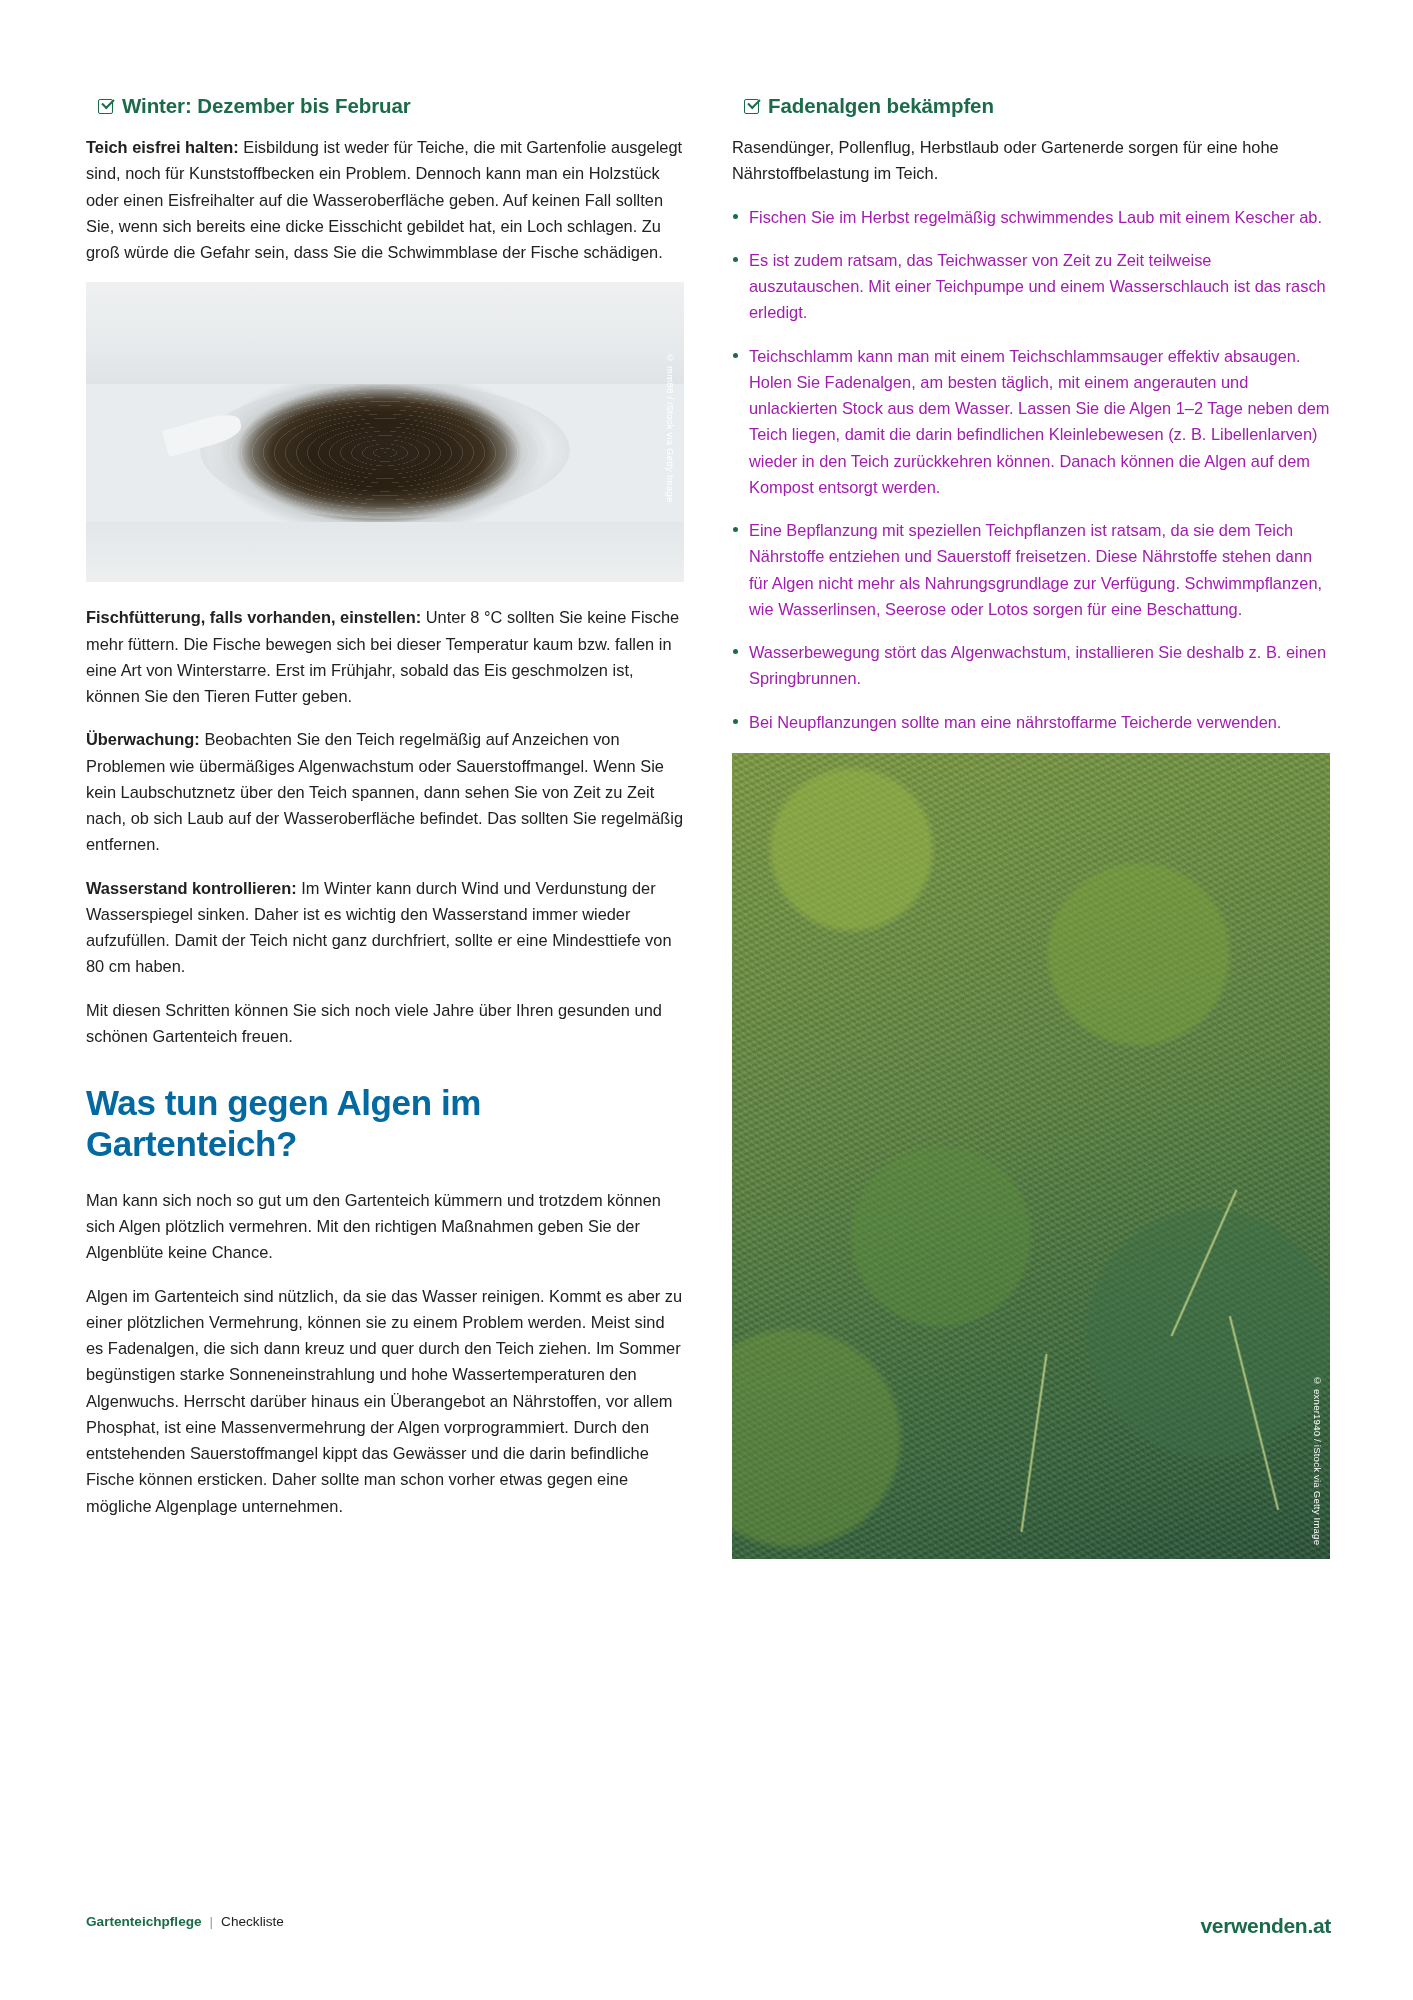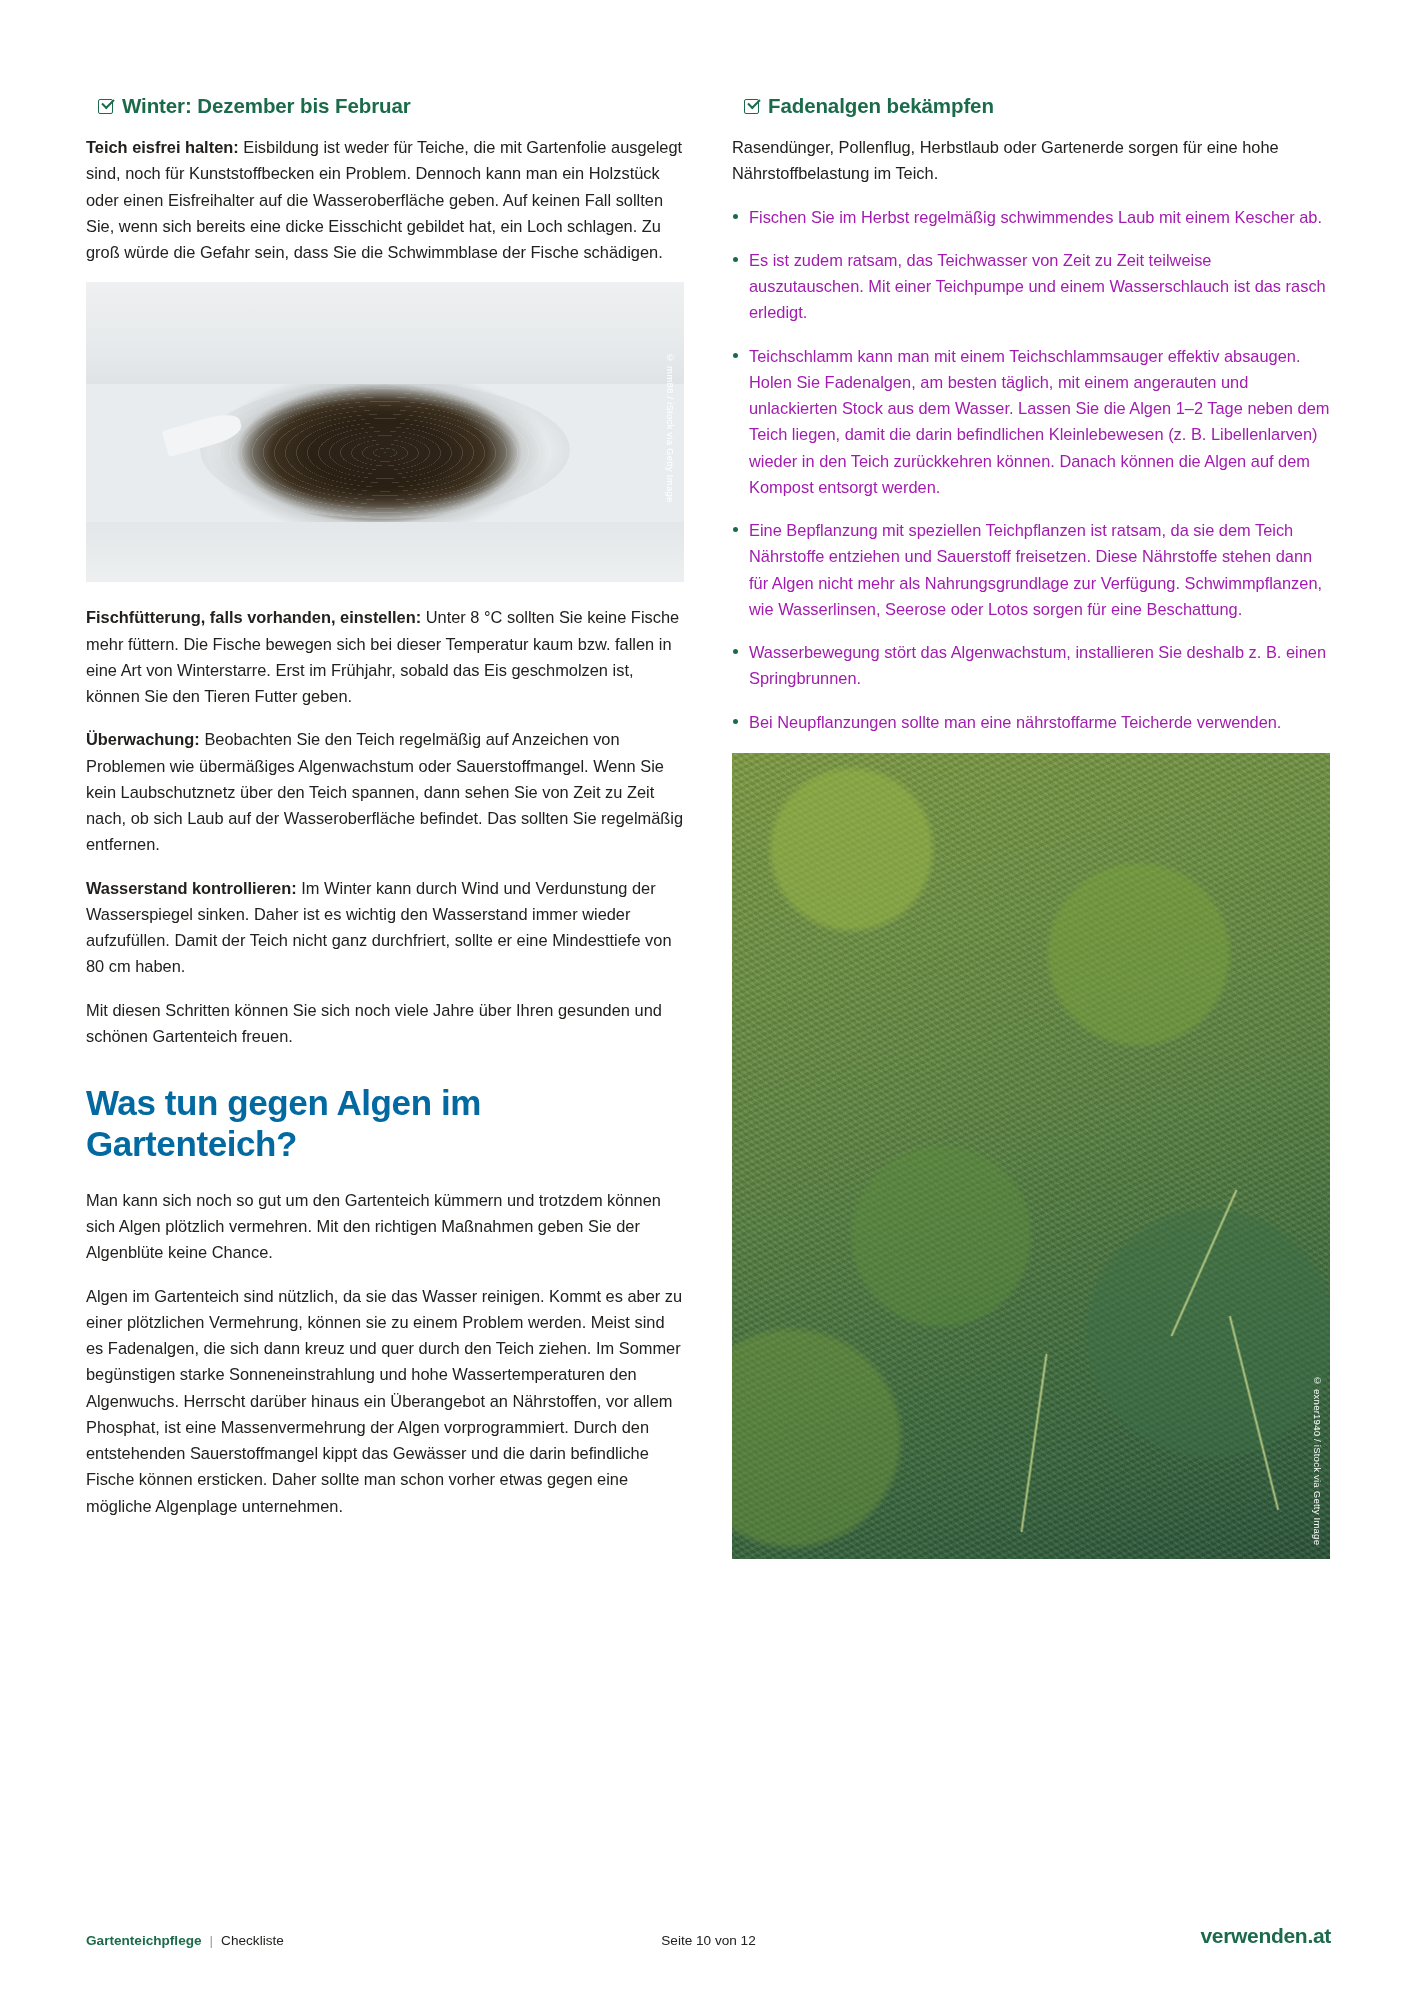--- a/index.html
+++ b/index.html
@@ -193,21 +193,21 @@
   .intro-block { margin-bottom: 22px; }
 
   footer.page-footer {
     position: absolute;
     left: 86px;
     right: 82px;
     bottom: 52px;
     height: 34px;
     border-top: 0px solid transparent;
     display: flex;
-    align-items: flex-end;
+    align-items: flex-start;
     font-size: 13.6px;
   }
   .footer-left { color: #1b6b4a; font-weight: bold; }
   .footer-sep { color: #9a9a9a; margin: 0 8px; font-weight: normal; }
   .footer-sub { color: #23211f; font-weight: normal; }
   .footer-center {
     position: absolute;
     left: 0; right: 0;
     text-align: center;
     color: #23211f;
@@ -288,17 +288,16 @@
         <span class="credit credit-algae">© exner1940 / iStock via Getty Image</span>
       </div>
 
     </div>
   </div>
 
   <footer class="page-footer">
     <span class="footer-left">Gartenteichpflege</span>
     <span class="footer-sep">|</span>
     <span class="footer-sub">Checkliste</span>
-    <span class="footer-center">Seite 10 von 12</span>
     <span class="footer-right">verwenden.at</span>
   </footer>
 
 </div>
 
 </body></html>

